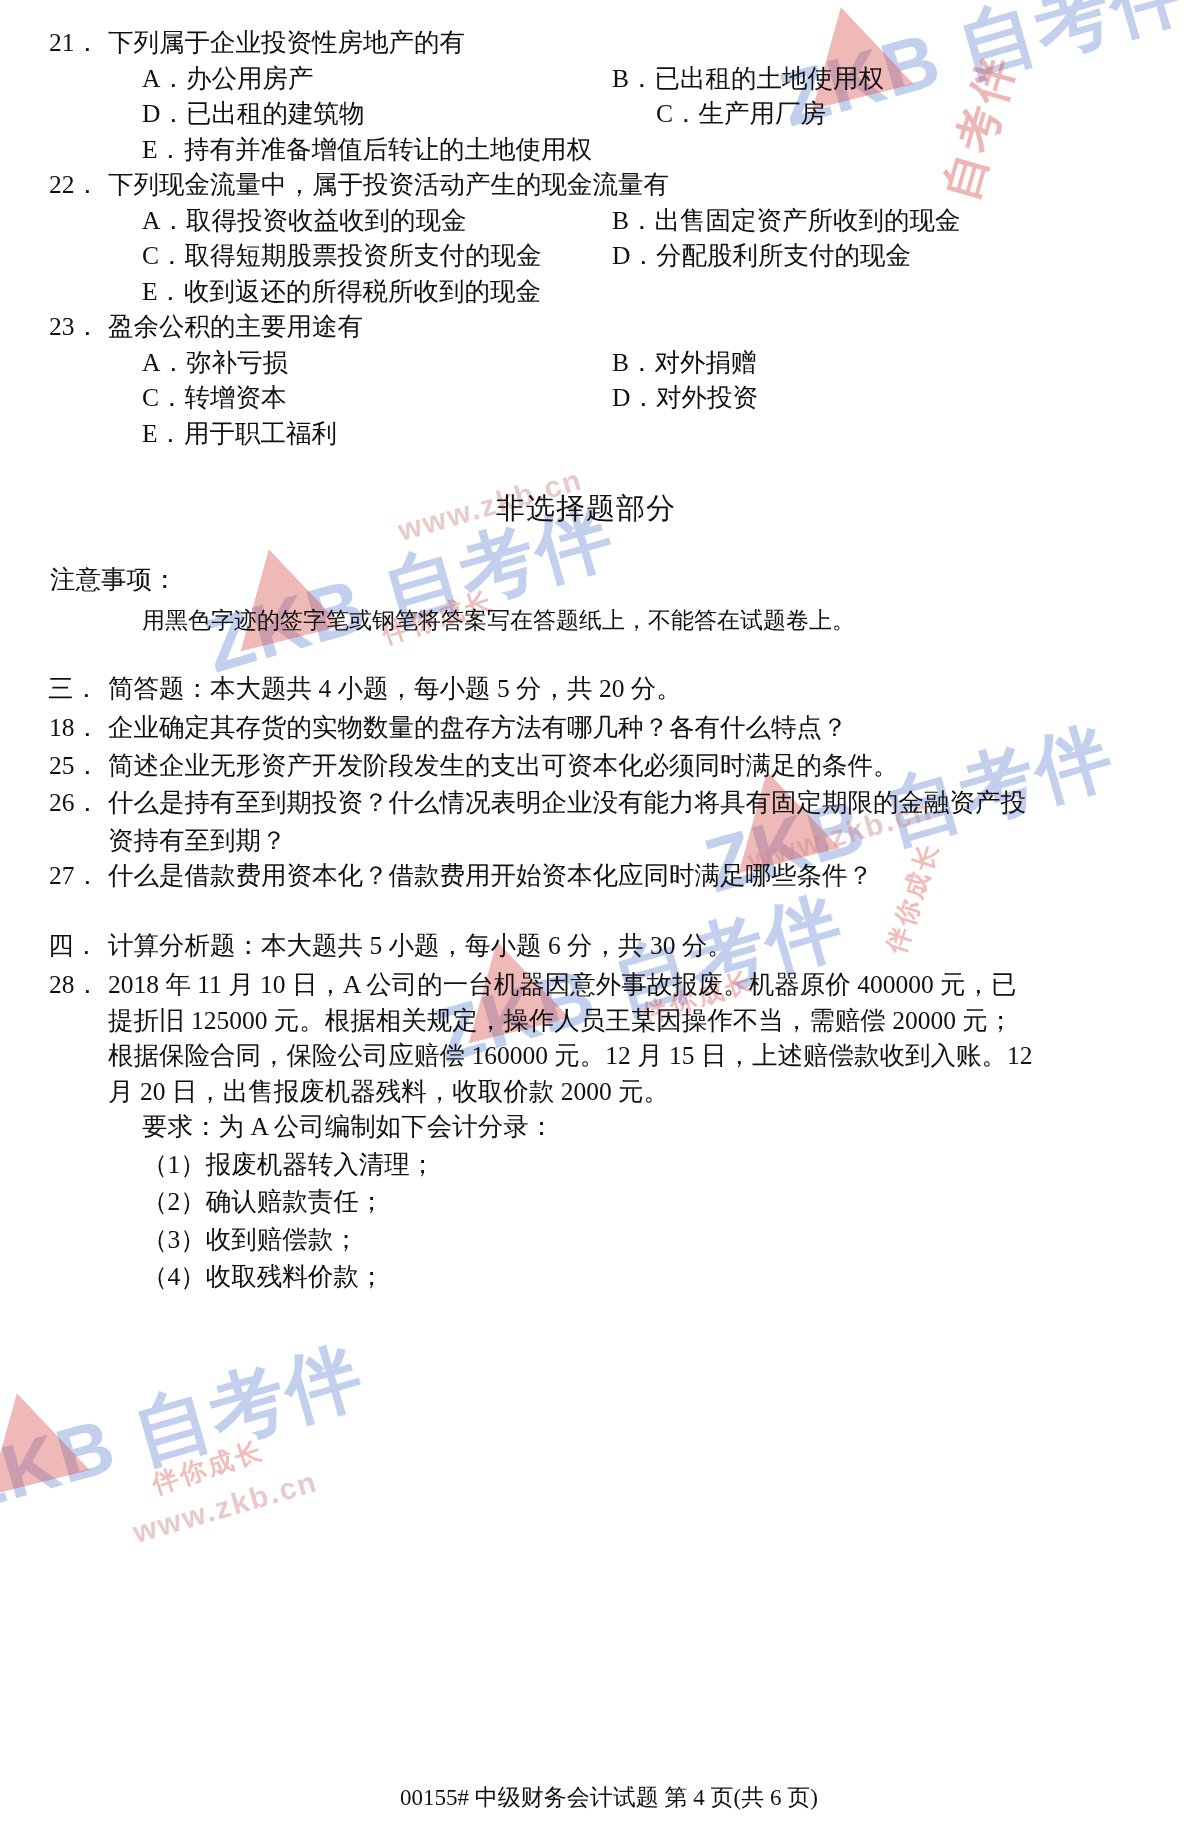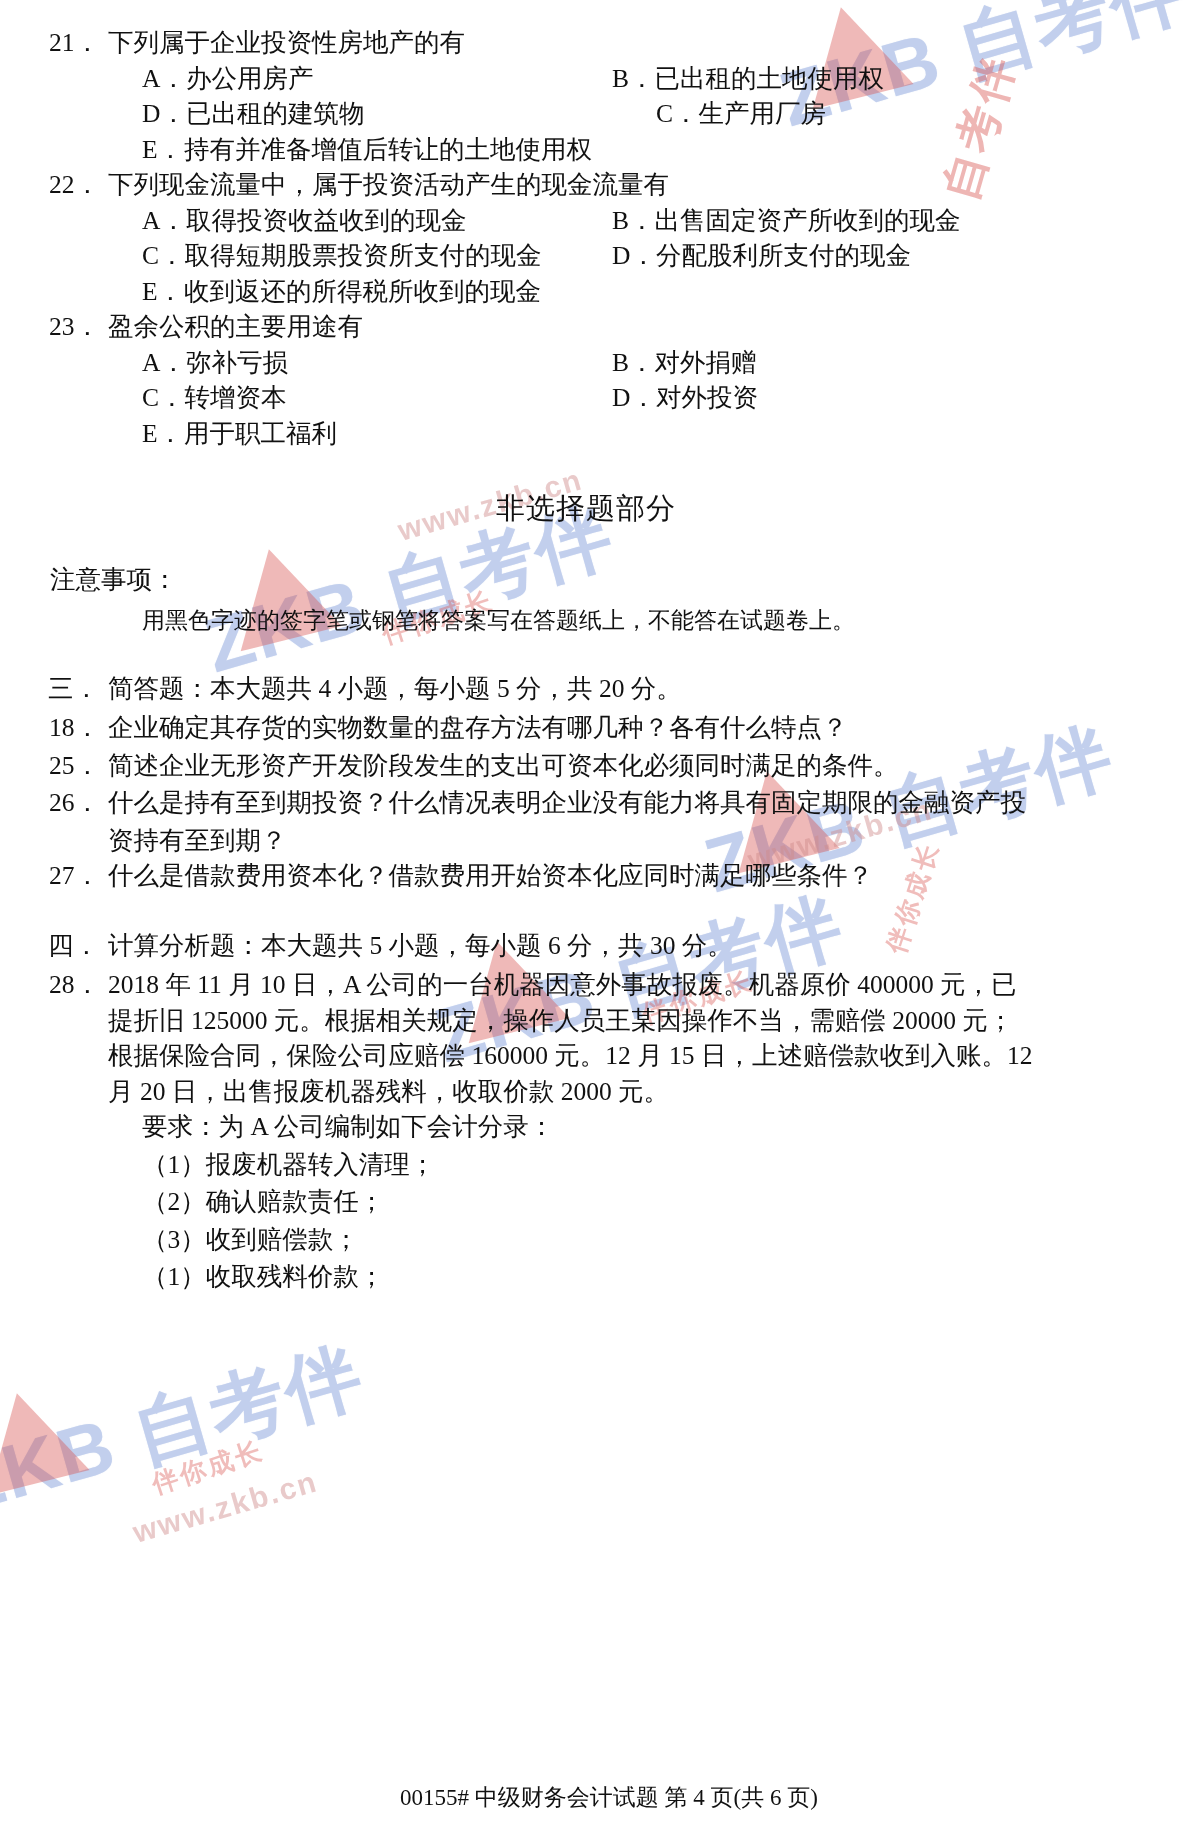--- a/index.html
+++ b/index.html
@@ -323,19 +323,19 @@
         <span class="q-num">28．</span>
         <span class="q-text">2018 年 11 月 10 日，A 公司的一台机器因意外事故报废。机器原价 400000 元，已</span>
       </div>
       <div class="q-cont">提折旧 125000 元。根据相关规定，操作人员王某因操作不当，需赔偿 20000 元；</div>
       <div class="q-cont">根据保险合同，保险公司应赔偿 160000 元。12 月 15 日，上述赔偿款收到入账。12</div>
       <div class="q-cont">月 20 日，出售报废机器残料，收取价款 2000 元。</div>
       <div class="sub-line">要求：为 A 公司编制如下会计分录：</div>
       <div class="sub-line">（1）报废机器转入清理；</div>
       <div class="sub-line">（2）确认赔款责任；</div>
       <div class="sub-line">（3）收到赔偿款；</div>
-      <div class="sub-line">（1）收取残料价款；</div>
+      <div class="sub-line">（4）收取残料价款；</div>
     </div>
 
   </div>
 
   <div class="footer">00155# 中级财务会计试题 第 4 页(共 6 页)</div>
 </div>
 
 </body></html>

